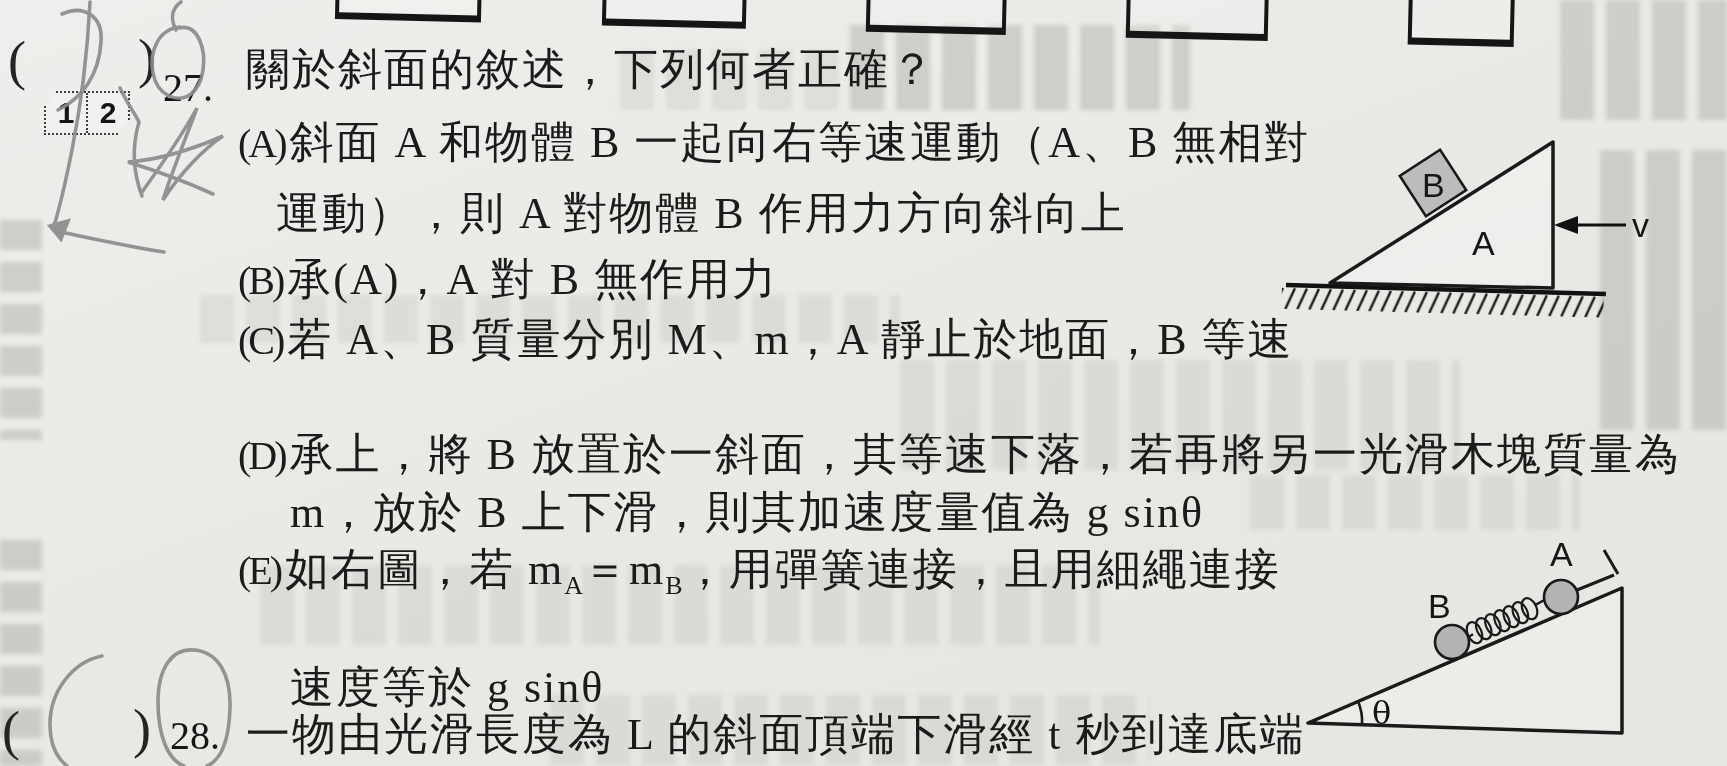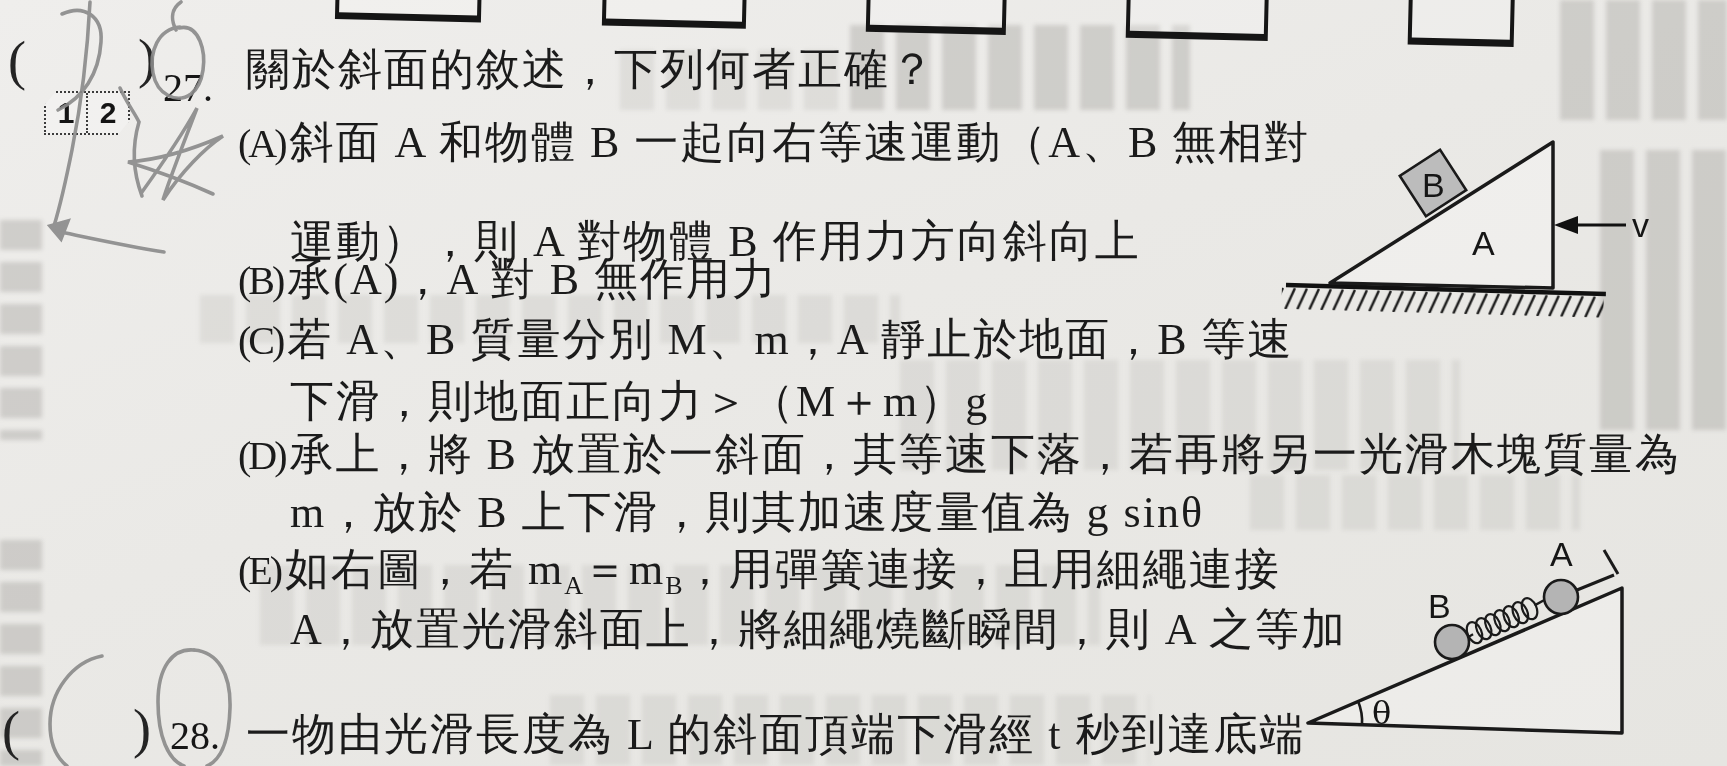--- a/index.html
+++ b/index.html
@@ -72,47 +72,44 @@
     <div class="cell">2</div>
   </div>
 
   <div class="tline" style="left:246px;top:40px;text-align:center;">
     <span>關於斜面的敘述，下列何者正確？</span>
   </div>
 
   <div class="tline" style="left:238px;top:113px;">
     <span class="optlabel">(A)</span><span>斜面 A 和物體 B 一起向右等速運動（A、B 無相對</span>
   </div>
-  <div class="tline" style="left:290px;top:184px;margin-top:28px;">
+  <div class="tline" style="left:276px;top:184px;">
     <span>運動），則 A 對物體 B 作用力方向斜向上</span>
   </div>
 
   <div class="tline" style="left:238px;top:250px;">
     <span class="optlabel">(B)</span><span>承(A)，A 對 B 無作用力</span>
   </div>
 
   <div class="tline" style="left:238px;top:310px;text-align:right;">
     <span class="optlabel">(C)</span><span>若 A、B 質量分別 M、m，A 靜止於地面，B 等速</span>
-  </div>
-  <div class="tline" style="left:290px;top:372px;">
-    <span>下滑，則地面正向力＞（M＋m）g</span>
   </div>
 
   <div class="tline" style="left:238px;top:425px;">
     <span class="optlabel">(D)</span><span>承上，將 B 放置於一斜面，其等速下落，若再將另一光滑木塊質量為</span>
   </div>
   <div class="tline" style="left:290px;top:483px;">
     <span>m，放於 B 上下滑，則其加速度量值為 g sinθ</span>
   </div>
 
   <div class="tline" style="left:238px;top:540px;">
     <span class="optlabel">(E)</span><span>如右圖，若 m</span><sub class="vsub">A</sub><span>＝m</span><sub class="vsub">B</sub><span>，用彈簧連接，且用細繩連接</span>
   </div>
-  <div class="tline" style="left:290px;top:600px;">
-    <span>A，放置光滑斜面上，將細繩燒斷瞬間，則 A 之等加</span>
+  <div class="tline" style="left:290px;top:658px;">
+    <span>速度等於 g sinθ</span>
   </div>
 
   <span class="paren" style="left:2px;top:700px;">(</span>
   <span class="paren" style="left:133px;top:698px;">)</span>
   <span class="qnum" style="left:170px;top:712px;">28.</span>
   <div class="tline" style="left:246px;top:705px;text-align:right;">
     <span>一物由光滑長度為 L 的斜面頂端下滑經 t 秒到達底端</span>
   </div>
 
   <svg class="overlay" style="left:1260px;top:95px;" width="470" height="235" viewBox="0 0 470 235">

